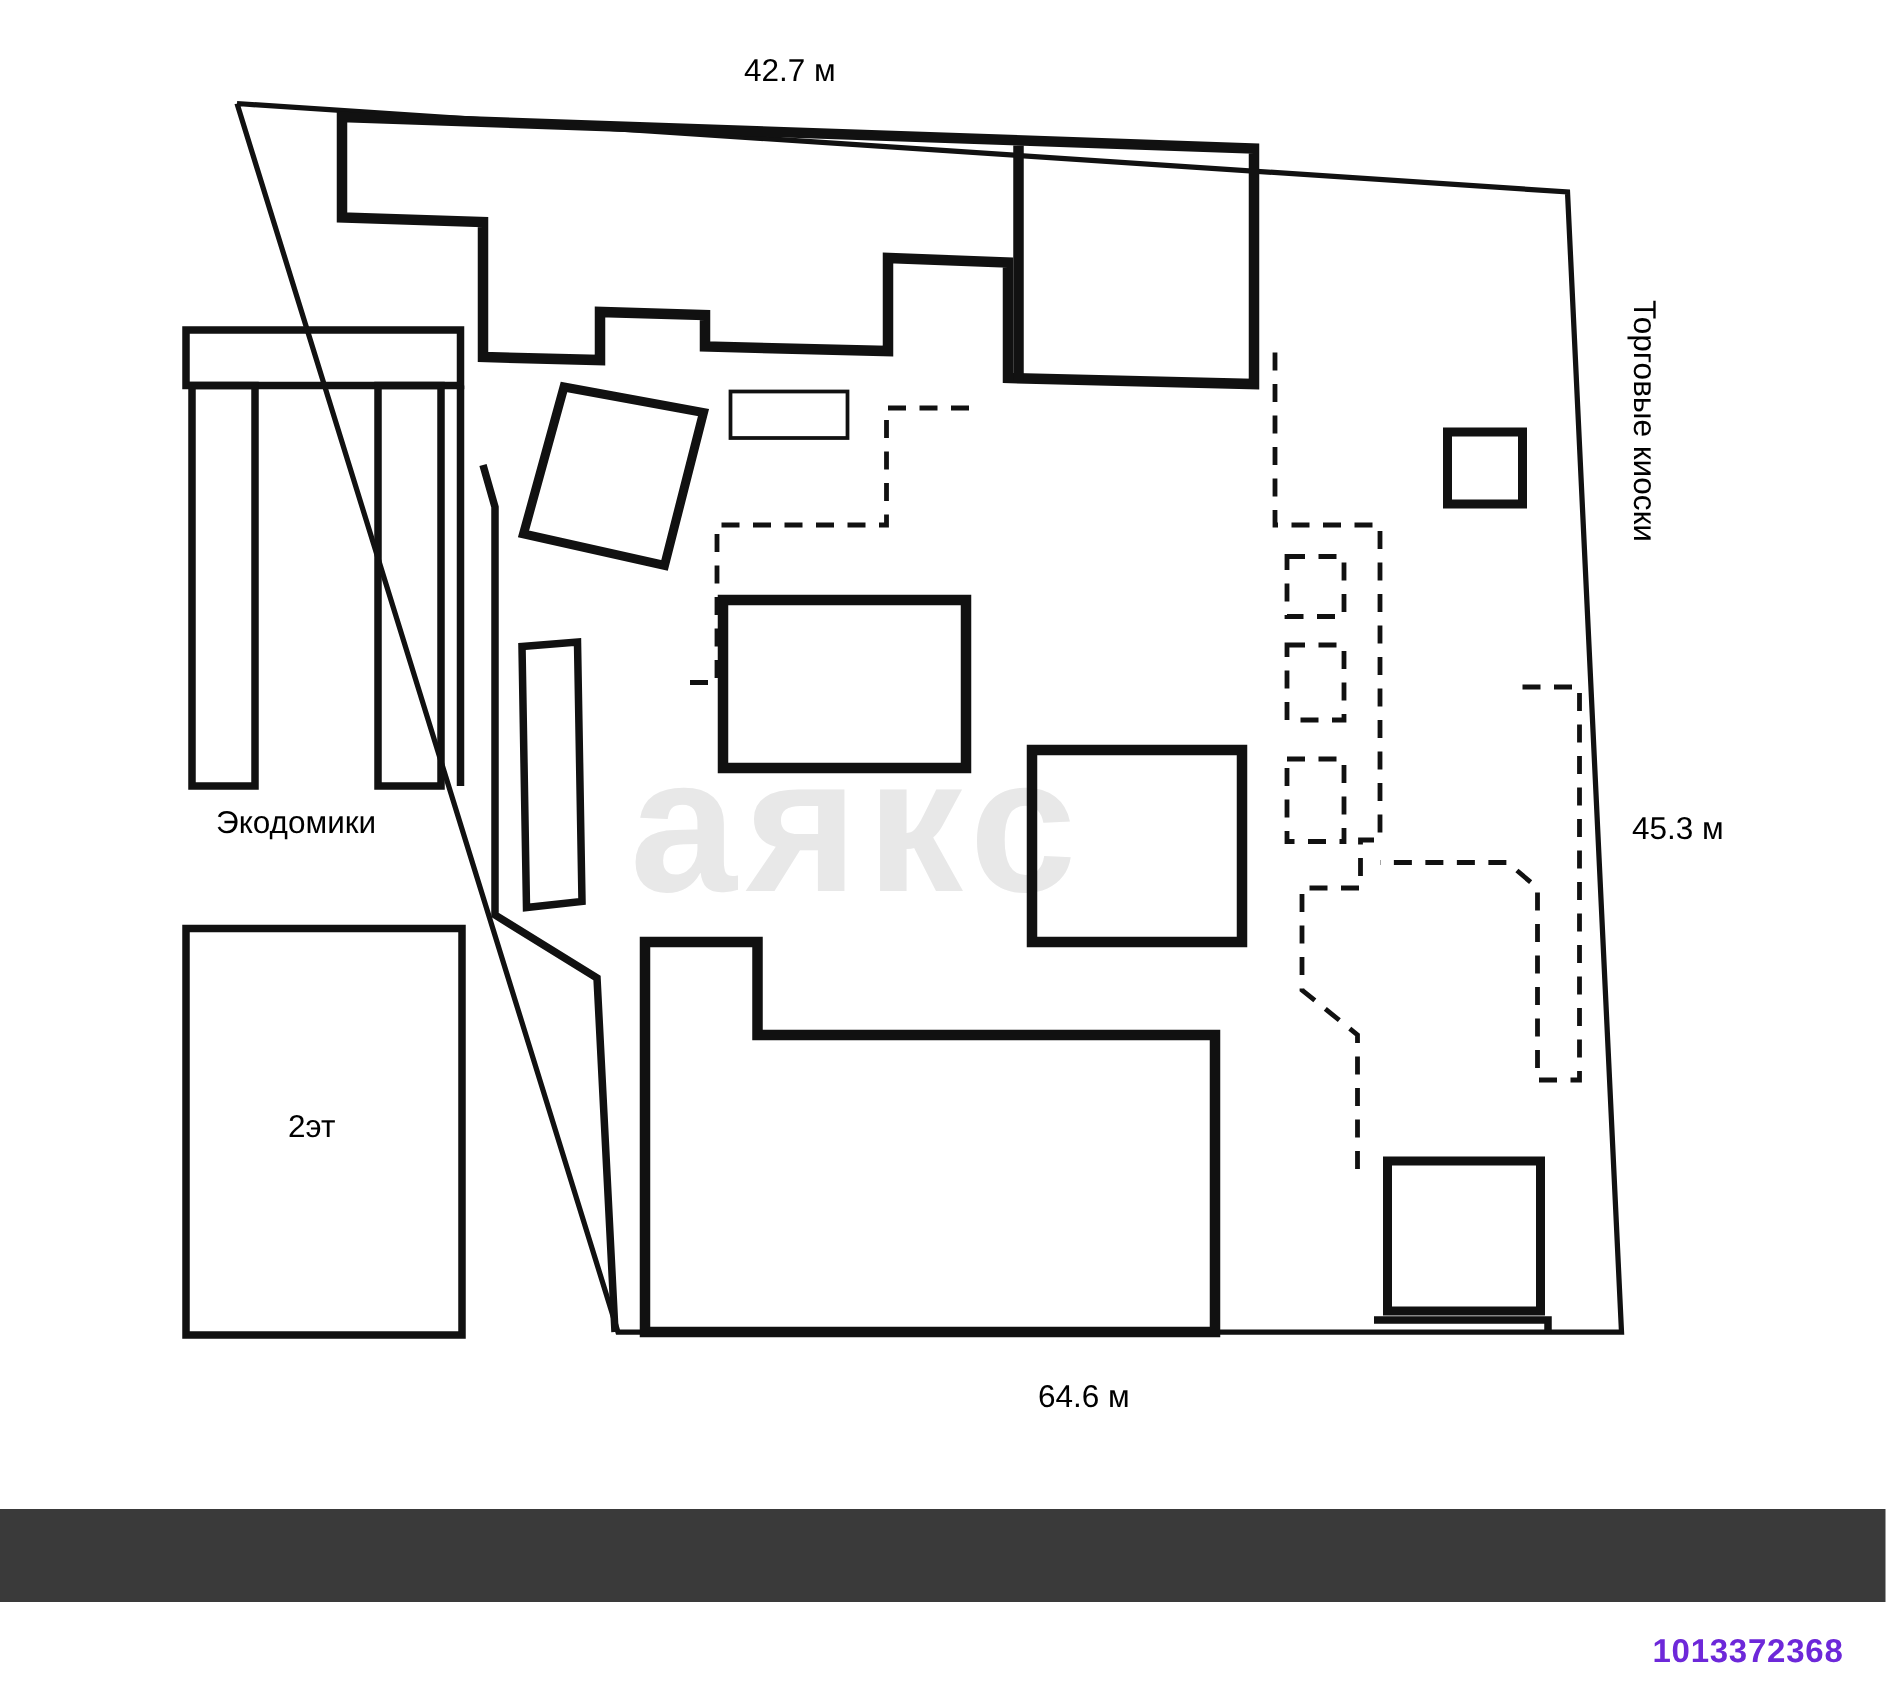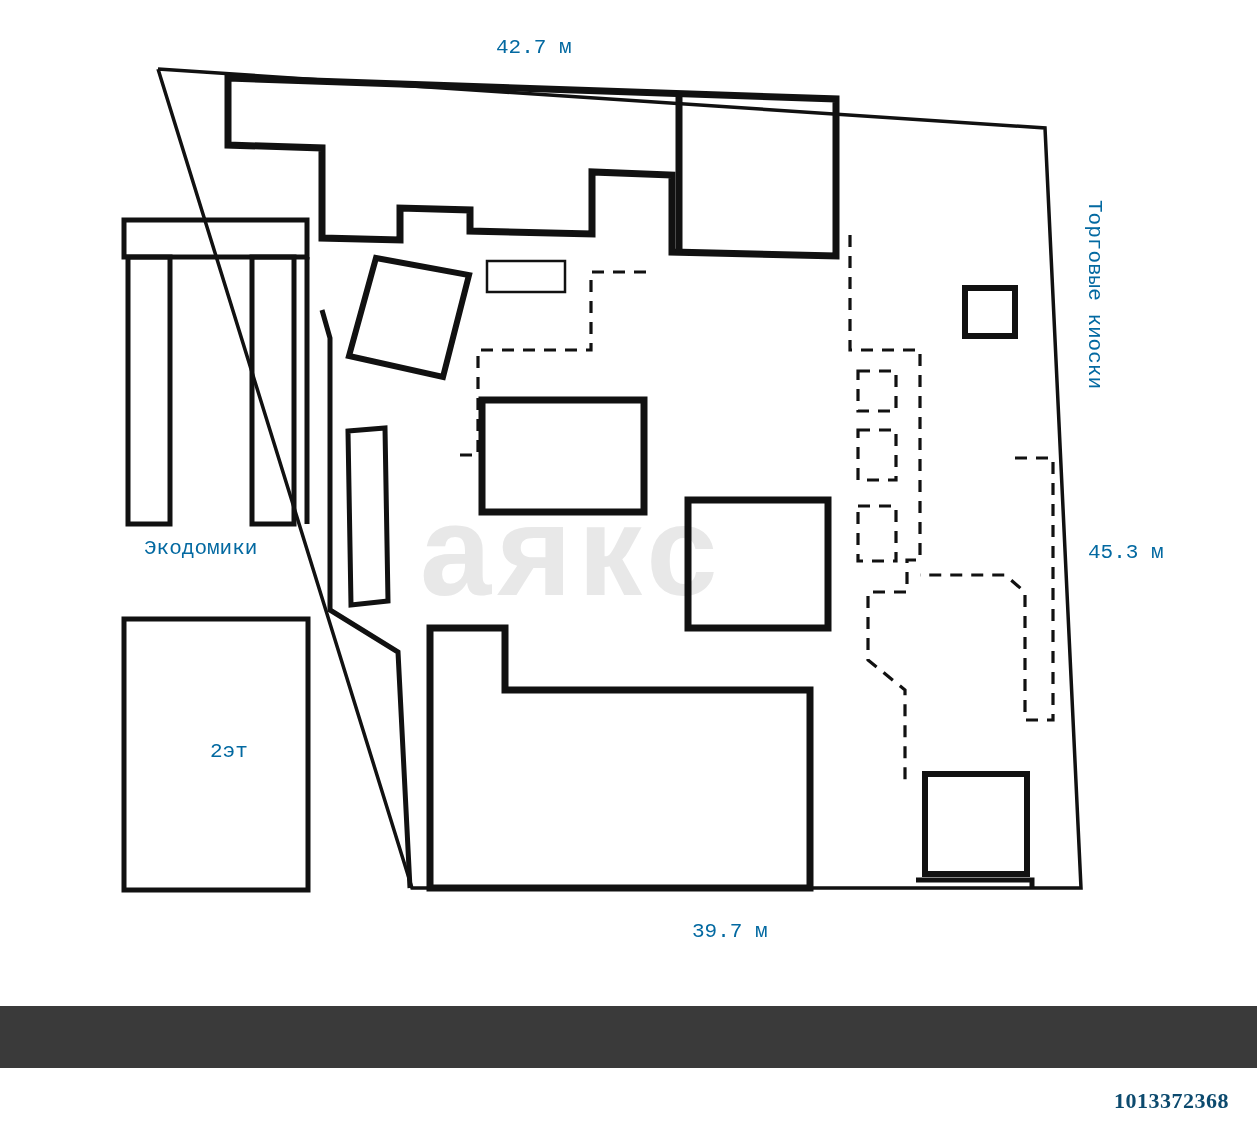--- a/index.html
+++ b/index.html
@@ -23,31 +23,31 @@
   }
   .plan-svg {
     position: absolute;
     left: 0; top: 0;
     width: 1257px;
     height: 1128px;
     display: block;
   }
   .label-text {
     position: absolute;
-    color: #0369a1;
+    color: #000000;
     font-size: 21px;
-    font-family: Liberation Mono, monospace;
+    font-family: Liberation Sans, sans-serif;
     white-space: nowrap;
     user-select: none;
   }
   #dim-top   { left: 496px; top: 36px; }
   #dim-bottom{ left: 692px; top: 920px; }
   #dim-right { left: 1088px; top: 541px; text-align: right; }
   #lbl-eco   { left: 144px; top: 537px; }
-  #lbl-2et   { left: 192px; top: 740px; margin-left: 18px; }
+  #lbl-2et   { left: 192px; top: 740px; }
   #lbl-kiosk {
     left: 1083px; top: 200px;
     writing-mode: vertical-rl;
     text-orientation: mixed;
   }
   #watermark {
     position: absolute;
     left: 420px;
     top: 487px;
     font-size: 128px;
@@ -63,24 +63,24 @@
     left: 0;
     top: 1006px;
     width: 1257px;
     height: 62px;
     background: #3a3a3a;
   }
   #listing-id {
     position: absolute;
     right: 28px;
     bottom: 14px;
-    color: #0c4a6e;
+    color: #6d28d9;
     font-size: 22px;
     font-weight: bold;
-    font-family: Liberation Serif, serif;
+    font-family: Liberation Sans, sans-serif;
     letter-spacing: 0.5px;
   }
 </style>
 </head>
 <body>
 
 <div id="plan-root">
 
   <div id="watermark">аякс</div>
 
@@ -126,21 +126,21 @@
       <path d="M646,272 L591,272 L591,350 L478,350 L478,455 L455,455"></path>
       <path d="M850,235 L850,350 L920,350 L920,560 L907,560 L907,592 L868,592 L868,660 L905,690 L905,782"></path>
       <path d="M1015,458 L1053,458 L1053,720 L1025,720 L1025,592 L1005,575 L920,575"></path>
       <rect x="858" y="371" width="38" height="40"></rect>
       <rect x="858" y="430" width="38" height="50"></rect>
       <rect x="858" y="506" width="38" height="55"></rect>
     </g>
   </svg>
 
   <div class="label-text" id="dim-top">42.7 м</div>
-  <div class="label-text" id="dim-bottom">39.7 м</div>
+  <div class="label-text" id="dim-bottom">64.6 м</div>
   <div class="label-text" id="dim-right">45.3 м</div>
   <div class="label-text" id="lbl-eco">Экодомики</div>
   <div class="label-text" id="lbl-2et">2эт</div>
   <div class="label-text" id="lbl-kiosk">Торговые киоски</div>
 
   <div id="road-band">
     
   </div>
 
   <div id="listing-id">1013372368</div>

